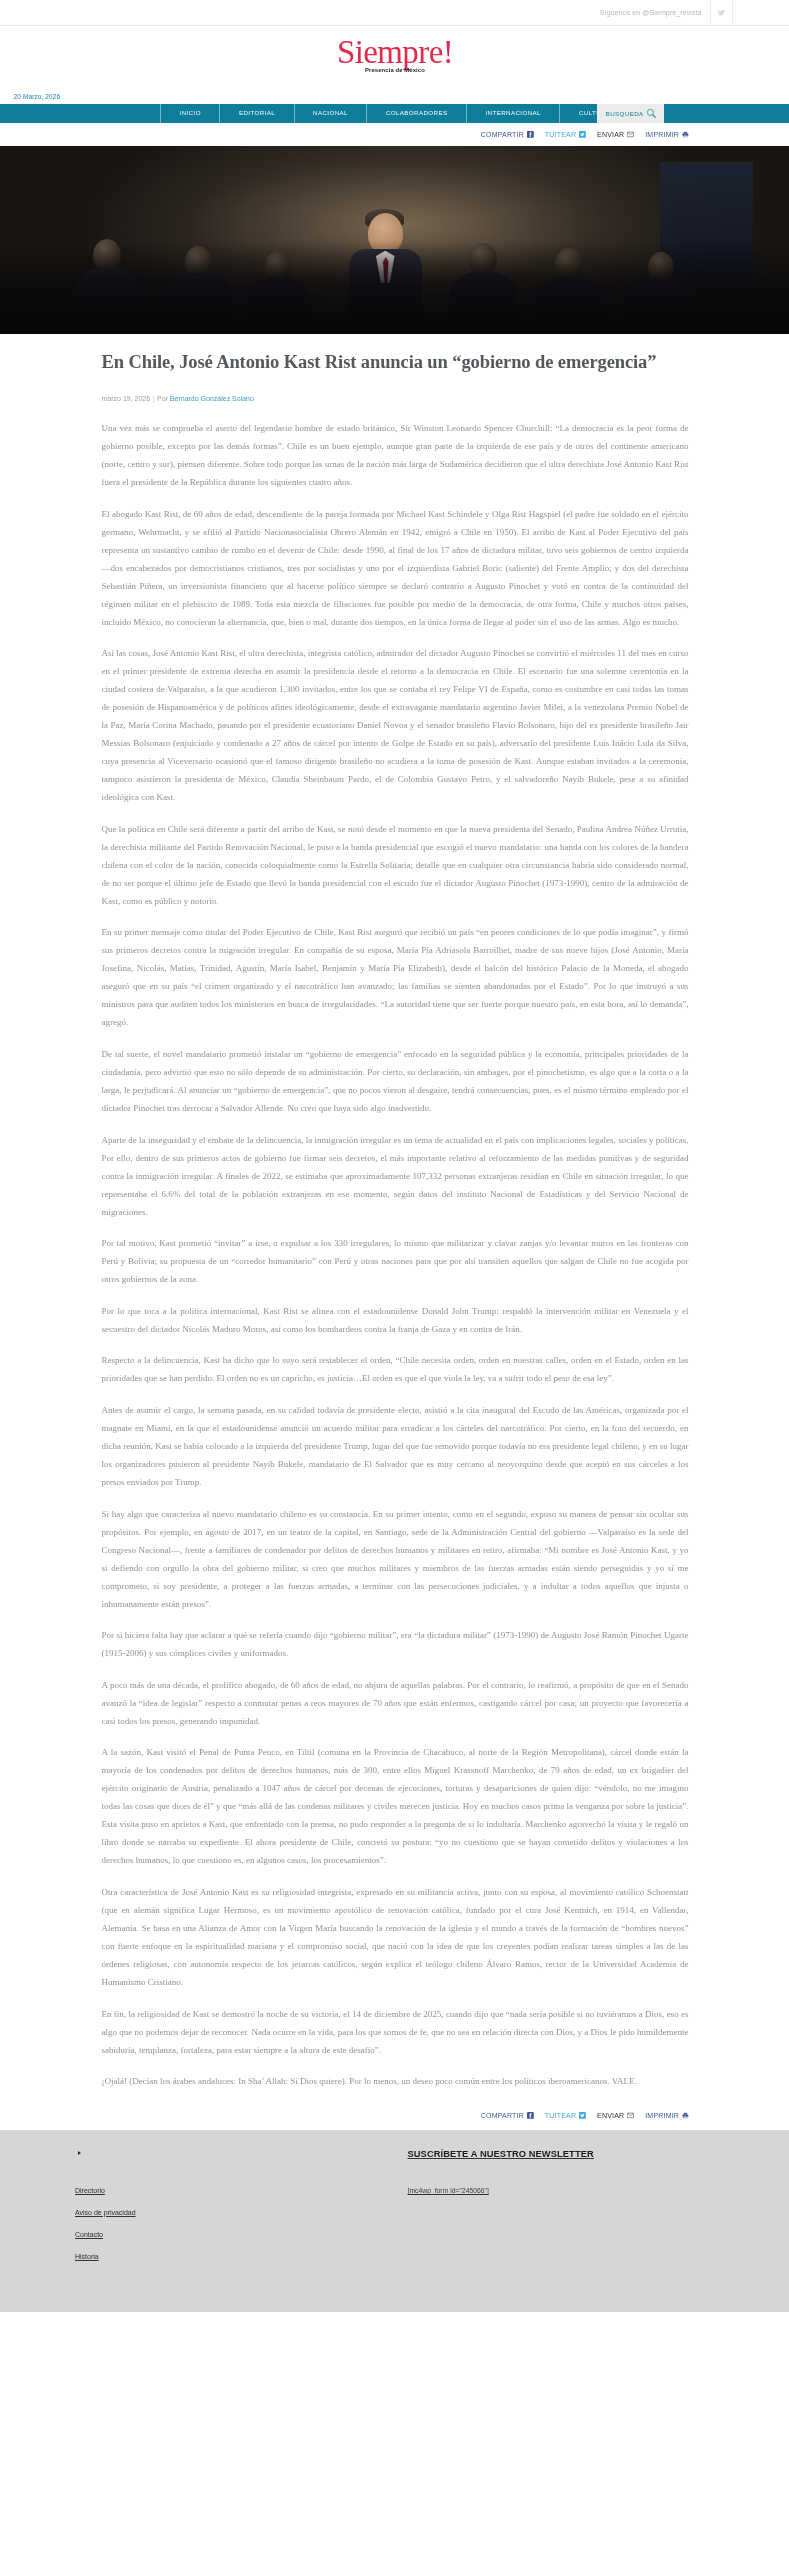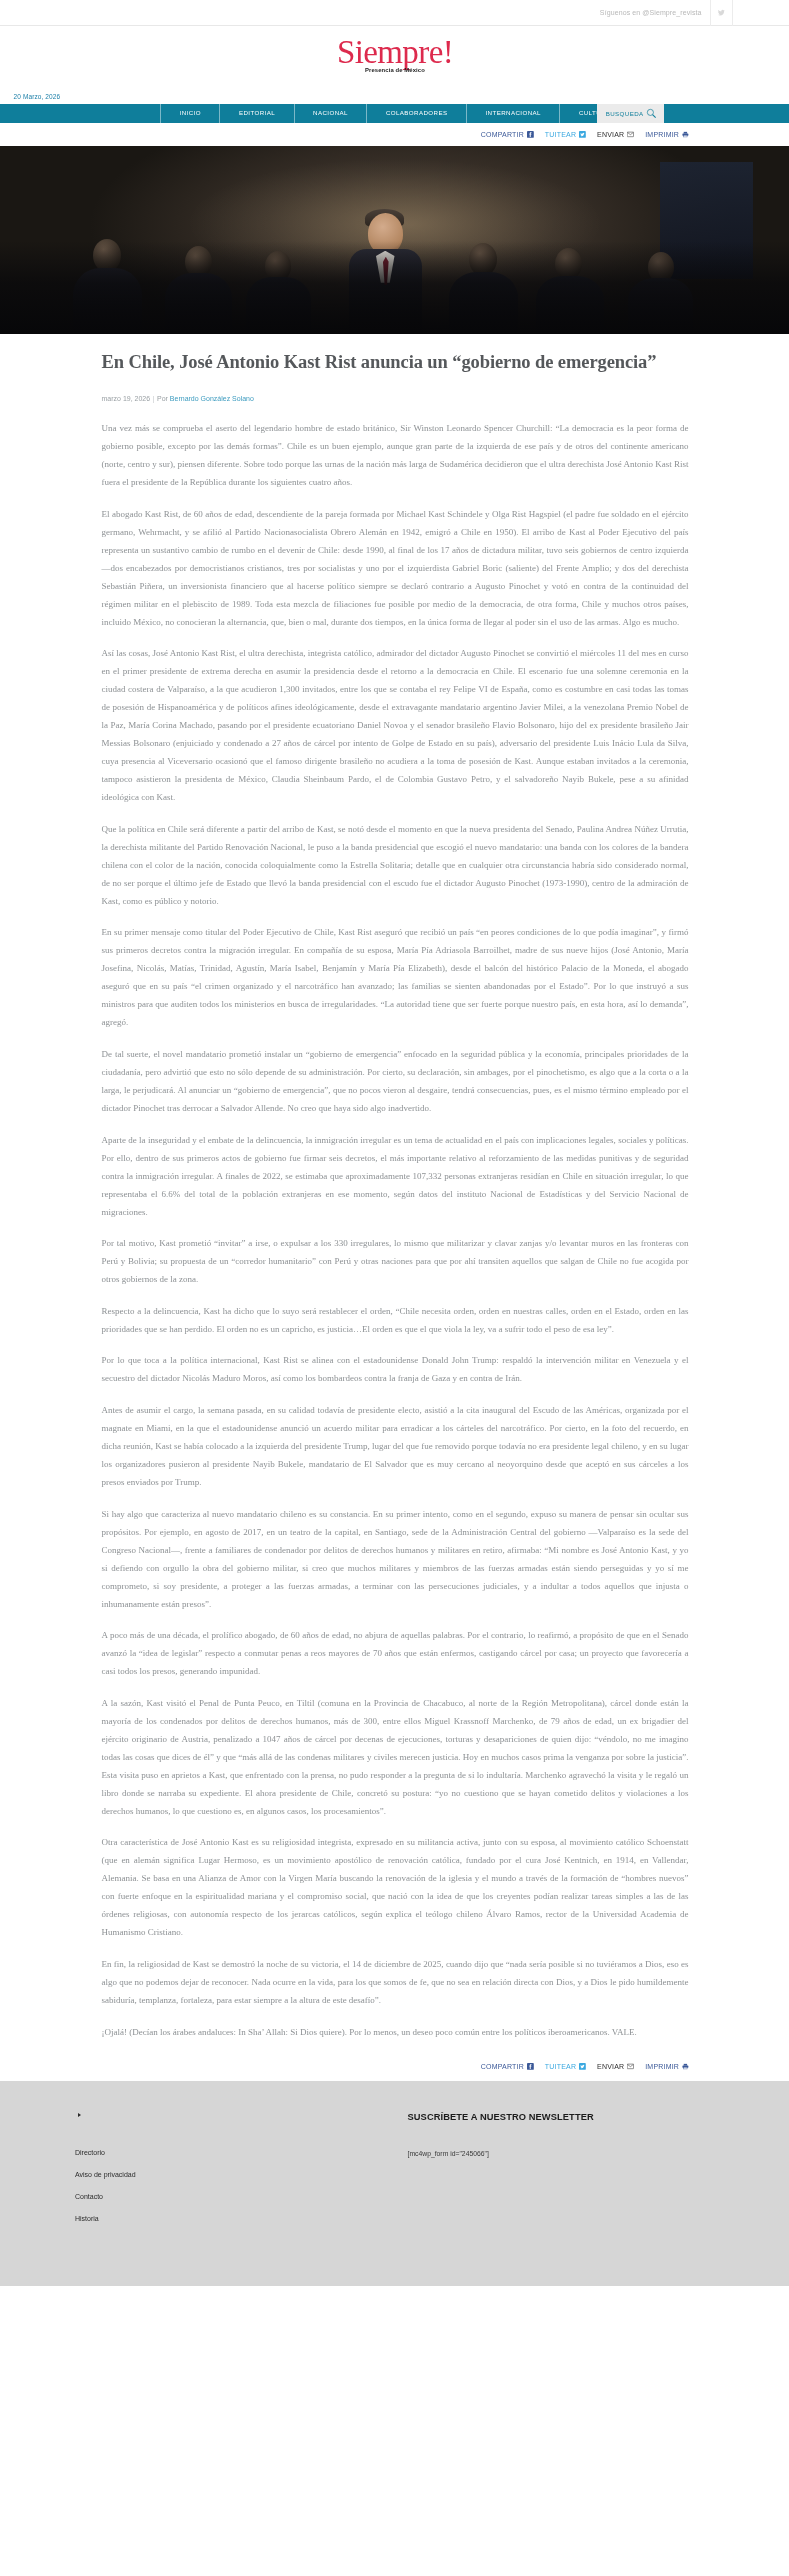--- a/index.html
+++ b/index.html
@@ -224,22 +224,23 @@
   }
 
   
   .footer-divider{ height:0.6px; background:#d9d9d9; }
   .footer{
     background:#d6d6d6;
     padding:16px 0 37px 0;
   }
   .footer-inner{
     width:716px;
-    margin:12px auto;
-    display:flex;
+    margin:0 auto;
+    display:flex;
+    text-decoration:underline;
   }
   .footer-col-left{ width:352px; padding-left:38px; }
   .footer-col-right{ flex:1; padding-left:18.5px; }
   .foot-caret{
     width:0;height:0;
     border-left:3.7px solid #2a2a2a;
     border-top:2.5px solid transparent;
     border-bottom:2.5px solid transparent;
     margin:3.7px 0 32px 2.5px;
   }
@@ -367,24 +368,25 @@
   </div>
 
   <p class="body">Una vez más se comprueba el aserto del legendario hombre de estado británico, Sir Winston Leonardo Spencer Churchill: “La democracia es la peor forma de gobierno posible, excepto por las demás formas”. Chile es un buen ejemplo, aunque gran parte de la izquierda de ese país y de otros del continente americano (norte, centro y sur), piensen diferente. Sobre todo porque las urnas de la nación más larga de Sudamérica decidieron que el ultra derechista José Antonio Kast Rist fuera el presidente de la República durante los siguientes cuatro años.</p>
   <p class="body">El abogado Kast Rist, de 60 años de edad, descendiente de la pareja formada por Michael Kast Schindele y Olga Rist Hagspiel (el padre fue soldado en el ejército germano, Wehrmacht, y se afilió al Partido Nacionasocialista Obrero Alemán en 1942, emigró a Chile en 1950). El arribo de Kast al Poder Ejecutivo del país representa un sustantivo cambio de rumbo en el devenir de Chile: desde 1990, al final de los 17 años de dictadura militar, tuvo seis gobiernos de centro izquierda —dos encabezados por democristianos cristianos, tres por socialistas y uno por el izquierdista Gabriel Boric (saliente) del Frente Amplio; y dos del derechista Sebastián Piñera, un inversionista financiero que al hacerse político siempre se declaró contrario a Augusto Pinochet y votó en contra de la continuidad del régimen militar en el plebiscito de 1989. Toda esta mezcla de filiaciones fue posible por medio de la democracia, de otra forma, Chile y muchos otros países, incluido México, no conocieran la alternancia, que, bien o mal, durante dos tiempos, en la única forma de llegar al poder sin el uso de las armas. Algo es mucho.</p>
   <p class="body">Así las cosas, José Antonio Kast Rist, el ultra derechista, integrista católico, admirador del dictador Augusto Pinochet se convirtió el miércoles 11 del mes en curso en el primer presidente de extrema derecha en asumir la presidencia desde el retorno a la democracia en Chile. El escenario fue una solemne ceremonia en la ciudad costera de Valparaíso, a la que acudieron 1,300 invitados, entre los que se contaba el rey Felipe VI de España, como es costumbre en casi todas las tomas de posesión de Hispanoamérica y de políticos afines ideológicamente, desde el extravagante mandatario argentino Javier Milei, a la venezolana Premio Nobel de la Paz, María Corina Machado, pasando por el presidente ecuatoriano Daniel Novoa y el senador brasileño Flavio Bolsonaro, hijo del ex presidente brasileño Jair Messias Bolsonaro (enjuiciado y condenado a 27 años de cárcel por intento de Golpe de Estado en su país), adversario del presidente Luis Inácio Lula da Silva, cuya presencia al Viceversario ocasionó que el famoso dirigente brasileño no acudiera a la toma de posesión de Kast. Aunque estaban invitados a la ceremonia, tampoco asistieron la presidenta de México, Claudia Sheinbaum Pardo, el de Colombia Gustavo Petro, y el salvadoreño Nayib Bukele, pese a su afinidad ideológica con Kast.</p>
   <p class="body">Que la política en Chile será diferente a partir del arribo de Kast, se notó desde el momento en que la nueva presidenta del Senado, Paulina Andrea Núñez Urrutia, la derechista militante del Partido Renovación Nacional, le puso a la banda presidencial que escogió el nuevo mandatario: una banda con los colores de la bandera chilena con el color de la nación, conocida coloquialmente como la Estrella Solitaria; detalle que en cualquier otra circunstancia habría sido considerado normal, de no ser porque el último jefe de Estado que llevó la banda presidencial con el escudo fue el dictador Augusto Pinochet (1973-1990), centro de la admiración de Kast, como es público y notorio.</p>
   <p class="body">En su primer mensaje como titular del Poder Ejecutivo de Chile, Kast Rist aseguró que recibió un país “en peores condiciones de lo que podía imaginar”, y firmó sus primeros decretos contra la migración irregular. En compañía de su esposa, María Pía Adriasola Barroilhet, madre de sus nueve hijos (José Antonio, María Josefina, Nicolás, Matías, Trinidad, Agustín, María Isabel, Benjamín y María Pía Elizabeth), desde el balcón del histórico Palacio de la Moneda, el abogado aseguró que en su país “el crimen organizado y el narcotráfico han avanzado; las familias se sienten abandonadas por el Estado”. Por lo que instruyó a sus ministros para que auditen todos los ministerios en busca de irregularidades. “La autoridad tiene que ser fuerte porque nuestro país, en esta hora, así lo demanda”, agregó.</p>
   <p class="body">De tal suerte, el novel mandatario prometió instalar un “gobierno de emergencia” enfocado en la seguridad pública y la economía, principales prioridades de la ciudadanía, pero advirtió que esto no sólo depende de su administración. Por cierto, su declaración, sin ambages, por el pinochetismo, es algo que a la corta o a la larga, le perjudicará. Al anunciar un “gobierno de emergencia”, que no pocos vieron al desgaire, tendrá consecuencias, pues, es el mismo término empleado por el dictador Pinochet tras derrocar a Salvador Allende. No creo que haya sido algo inadvertido.</p>
   <p class="body">Aparte de la inseguridad y el embate de la delincuencia, la inmigración irregular es un tema de actualidad en el país con implicaciones legales, sociales y políticas. Por ello, dentro de sus primeros actos de gobierno fue firmar seis decretos, el más importante relativo al reforzamiento de las medidas punitivas y de seguridad contra la inmigración irregular. A finales de 2022, se estimaba que aproximadamente 107,332 personas extranjeras residían en Chile en situación irregular, lo que representaba el 6.6% del total de la población extranjeras en ese momento, según datos del instituto Nacional de Estadísticas y del Servicio Nacional de migraciones.</p>
   <p class="body">Por tal motivo, Kast prometió “invitar” a irse, o expulsar a los 330 irregulares, lo mismo que militarizar y clavar zanjas y/o levantar muros en las fronteras con Perú y Bolivia; su propuesta de un “corredor humanitario” con Perú y otras naciones para que por ahí transiten aquellos que salgan de Chile no fue acogida por otros gobiernos de la zona.</p>
+  <p class="body">Por lo que toca a la política internacional, Kast Rist se alinea con el estadounidense Donald John Trump: respaldó la intervención militar en Venezuela y el secuestro del dictador Nicolás Maduro Moros, así como los bombardeos contra la franja de Gaza y en contra de Irán.</p>
   <p class="body">Respecto a la delincuencia, Kast ha dicho que lo suyo será restablecer el orden, “Chile necesita orden, orden en nuestras calles, orden en el Estado, orden en las prioridades que se han perdido. El orden no es un capricho, es justicia…El orden es que el que viola la ley, va a sufrir todo el peso de esa ley”.</p>
-  <p class="body">Por lo que toca a la política internacional, Kast Rist se alinea con el estadounidense Donald John Trump: respaldó la intervención militar en Venezuela y el secuestro del dictador Nicolás Maduro Moros, así como los bombardeos contra la franja de Gaza y en contra de Irán.</p>
   <p class="body">Antes de asumir el cargo, la semana pasada, en su calidad todavía de presidente electo, asistió a la cita inaugural del Escudo de las Américas, organizada por el magnate en Miami, en la que el estadounidense anunció un acuerdo militar para erradicar a los cárteles del narcotráfico. Por cierto, en la foto del recuerdo, en dicha reunión, Kast se había colocado a la izquierda del presidente Trump, lugar del que fue removido porque todavía no era presidente legal chileno, y en su lugar los organizadores pusieron al presidente Nayib Bukele, mandatario de El Salvador que es muy cercano al neoyorquino desde que aceptó en sus cárceles a los presos enviados por Trump.</p>
   <p class="body">Si hay algo que caracteriza al nuevo mandatario chileno es su constancia. En su primer intento, como en el segundo, expuso su manera de pensar sin ocultar sus propósitos. Por ejemplo, en agosto de 2017, en un teatro de la capital, en Santiago, sede de la Administración Central del gobierno —Valparaíso es la sede del Congreso Nacional—, frente a familiares de condenador por delitos de derechos humanos y militares en retiro, afirmaba: “Mi nombre es José Antonio Kast, y yo si defiendo con orgullo la obra del gobierno militar, si creo que muchos militares y miembros de las fuerzas armadas están siendo perseguidas y yo sí me comprometo, si soy presidente, a proteger a las fuerzas armadas, a terminar con las persecuciones judiciales, y a indultar a todos aquellos que injusta o inhumanamente están presos”.</p>
+  <p class="body">Por si hiciera falta hay que aclarar a qué se refería cuando dijo “gobierno militar”, era “la dictadura militar” (1973-1990) de Augusto José Ramón Pinochet Ugarte (1915-2006) y sus cómplices civiles y uniformados.</p>
   <p class="body">A poco más de una década, el prolífico abogado, de 60 años de edad, no abjura de aquellas palabras. Por el contrario, lo reafirmó, a propósito de que en el Senado avanzó la “idea de legislar” respecto a conmutar penas a reos mayores de 70 años que están enfermos, castigando cárcel por casa; un proyecto que favorecería a casi todos los presos, generando impunidad.</p>
   <p class="body">A la sazón, Kast visitó el Penal de Punta Peuco, en Tiltil (comuna en la Provincia de Chacabuco, al norte de la Región Metropolitana), cárcel donde están la mayoría de los condenados por delitos de derechos humanos, más de 300, entre ellos Miguel Krassnoff Marchenko, de 79 años de edad, un ex brigadier del ejército originario de Austria, penalizado a 1047 años de cárcel por decenas de ejecuciones, torturas y desapariciones de quien dijo: “véndolo, no me imagino todas las cosas que dices de él” y que “más allá de las condenas militares y civiles merecen justicia. Hoy en muchos casos prima la venganza por sobre la justicia”. Esta visita puso en aprietos a Kast, que enfrentado con la prensa, no pudo responder a la pregunta de si lo indultaría. Marchenko agravechó la visita y le regaló un libro donde se narraba su expediente. El ahora presidente de Chile, concretó su postura: “yo no cuestiono que se hayan cometido delitos y violaciones a los derechos humanos, lo que cuestiono es, en algunos casos, los procesamientos”.</p>
   <p class="body">Otra característica de José Antonio Kast es su religiosidad integrista, expresado en su militancia activa, junto con su esposa, al movimiento católico Schoenstatt (que en alemán significa Lugar Hermoso, es un movimiento apostólico de renovación católica, fundado por el cura José Kentnich, en 1914, en Vallendar, Alemania. Se basa en una Alianza de Amor con la Virgen María buscando la renovación de la iglesia y el mundo a través de la formación de “hombres nuevos” con fuerte enfoque en la espiritualidad mariana y el compromiso social, que nació con la idea de que los creyentes podían realizar tareas simples a las de las órdenes religiosas, con autonomía respecto de los jerarcas católicos, según explica el teólogo chileno Álvaro Ramos, rector de la Universidad Academia de Humanismo Cristiano.</p>
   <p class="body">En fin, la religiosidad de Kast se demostró la noche de su victoria, el 14 de diciembre de 2025, cuando dijo que “nada sería posible si no tuviéramos a Dios, eso es algo que no podemos dejar de reconocer. Nada ocurre en la vida, para los que somos de fe, que no sea en relación directa con Dios, y a Dios le pido humildemente sabiduría, templanza, fortaleza, para estar siempre a la altura de este desafío”.</p>
   <p class="body">¡Ojalá! (Decían los árabes andaluces: In Sha’ Allah: Si Dios quiere). Por lo menos, un deseo poco común entre los políticos iberoamericanos. VALE.</p>
 </article>
 
 <div class="sharebar bottom">
   <span class="share-link c-fb">
     <span>COMPARTIR</span>

